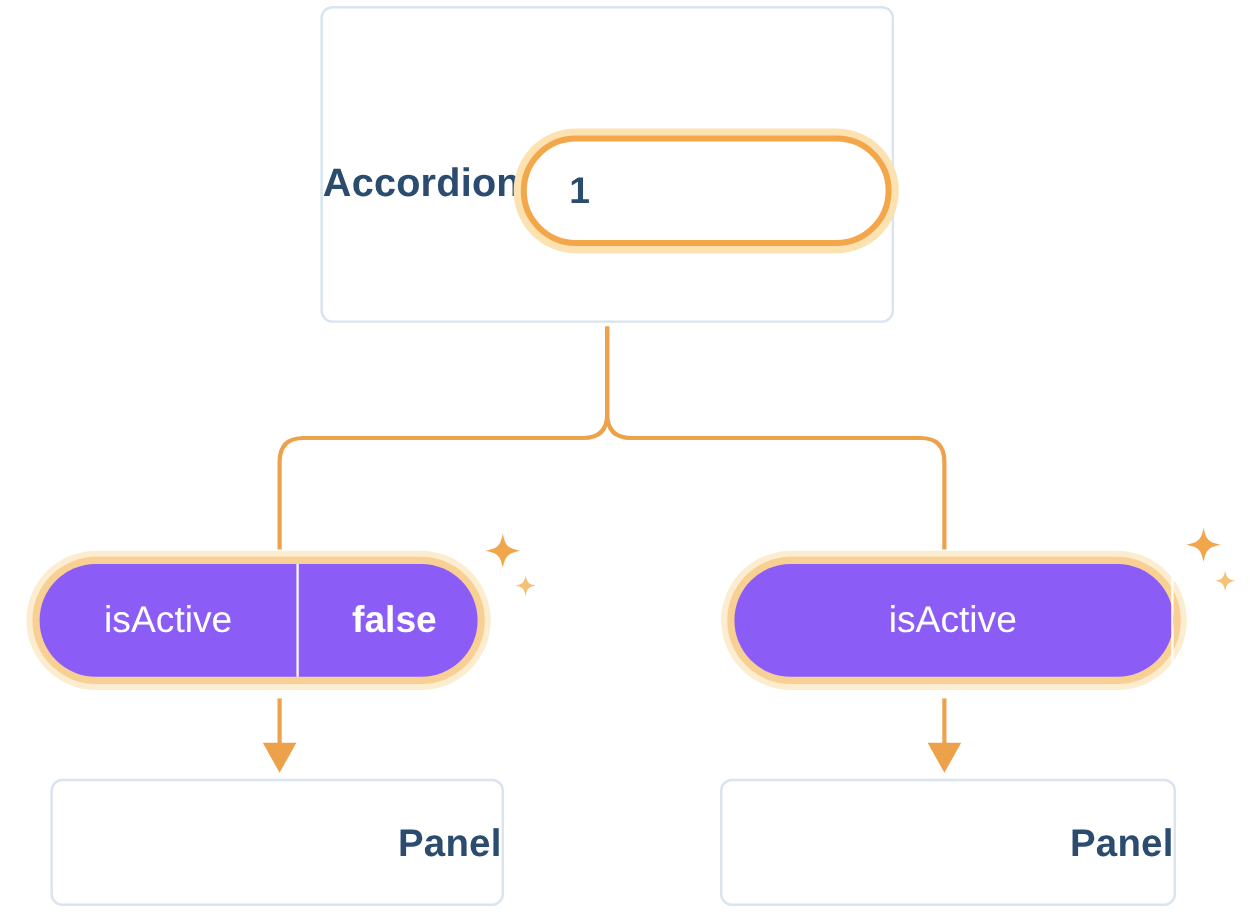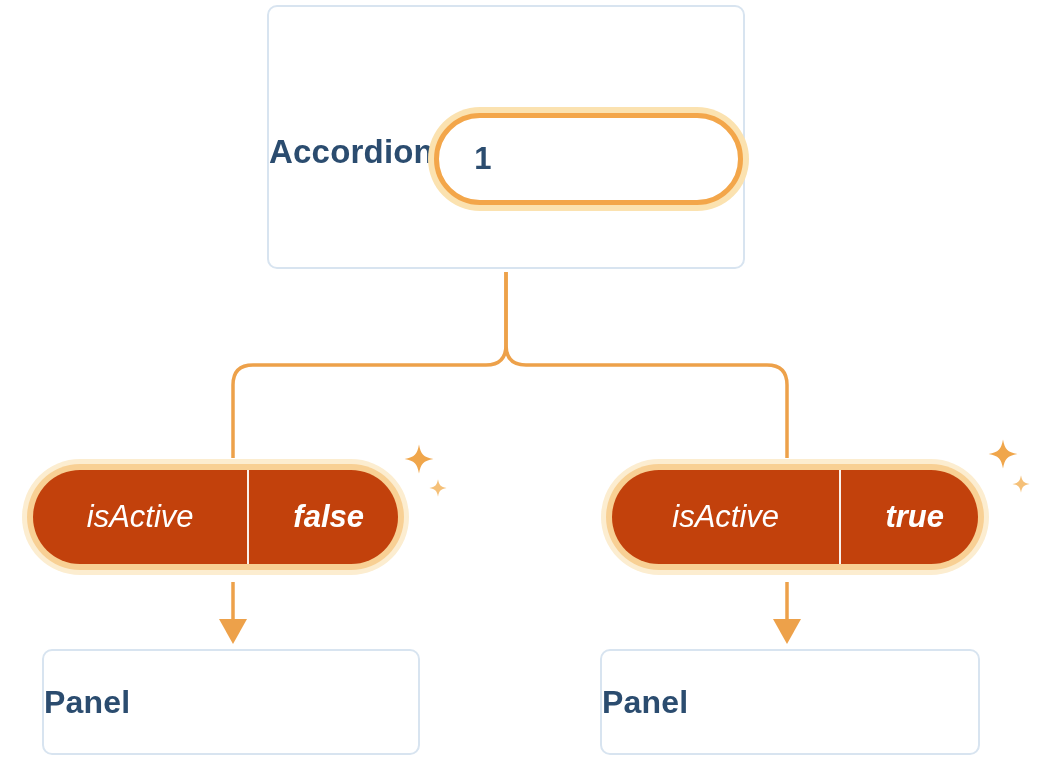--- a/index.html
+++ b/index.html
@@ -49,30 +49,29 @@
     box-shadow: 0 0 0 6px #FBE2B0;
   }
   .pill-seg { display: flex; align-items: center; justify-content: center; }
   .seg-label { flex: 1; font-size: 31px; }
   .seg-value { font-weight: bold; font-size: 31px; padding: 0 30px; }
   .pill-state .seg-label { color: #7372E2; border-right: 2px solid #F5C77E; }
   .pill-state .seg-value { color: #2B4C6F; min-width: 88px; }
 
   .pill-prop {
     position: absolute;
-    background: #c2410c;
+    background: #8b5cf6;
     box-shadow: 0 0 0 6px #F8D094, 0 0 0 11px #FCEDD0;
-    font-style: italic;
   }
   .pill-prop .seg-label { color: #ffffff; border-right: 2px solid rgba(255,255,255,0.92); }
   .pill-prop .seg-value { color: #ffffff; padding: 0 34px; margin-left: 10px; }
   .pill-left  { left: 33px;  top: 470px; width: 365px; height: 94px; }
   .pill-right { left: 612px; top: 470px; width: 366px; height: 94px; }
 
-  .panel-card { display: flex; align-items: center; justify-content: flex-start; }
+  .panel-card { display: flex; align-items: center; justify-content: flex-end; }
   .panel-left  { left: 42px;  top: 649px; width: 378px; height: 106px; }
   .panel-right { left: 600px; top: 649px; width: 380px; height: 106px; }
   .panel-title { font-size: 32px; }
 </style>
 </head>
 <body>
 
 <div class="canvas">
 
   <svg class="connectors" width="1042" height="770" viewBox="0 0 1042 770" aria-hidden="true">
@@ -113,21 +112,20 @@
     </div>
   </div>
 
   <div class="pill pill-prop pill-left">
     <div class="pill-seg seg-label">isActive</div>
     <div class="pill-seg seg-value">false</div>
   </div>
 
   <div class="pill pill-prop pill-right">
     <div class="pill-seg seg-label">isActive</div>
-    <div class="pill-seg seg-value">true</div>
   </div>
 
   <div class="card panel-card panel-left">
     <div class="card-title panel-title">Panel</div>
   </div>
 
   <div class="card panel-card panel-right">
     <div class="card-title panel-title">Panel</div>
   </div>
 

